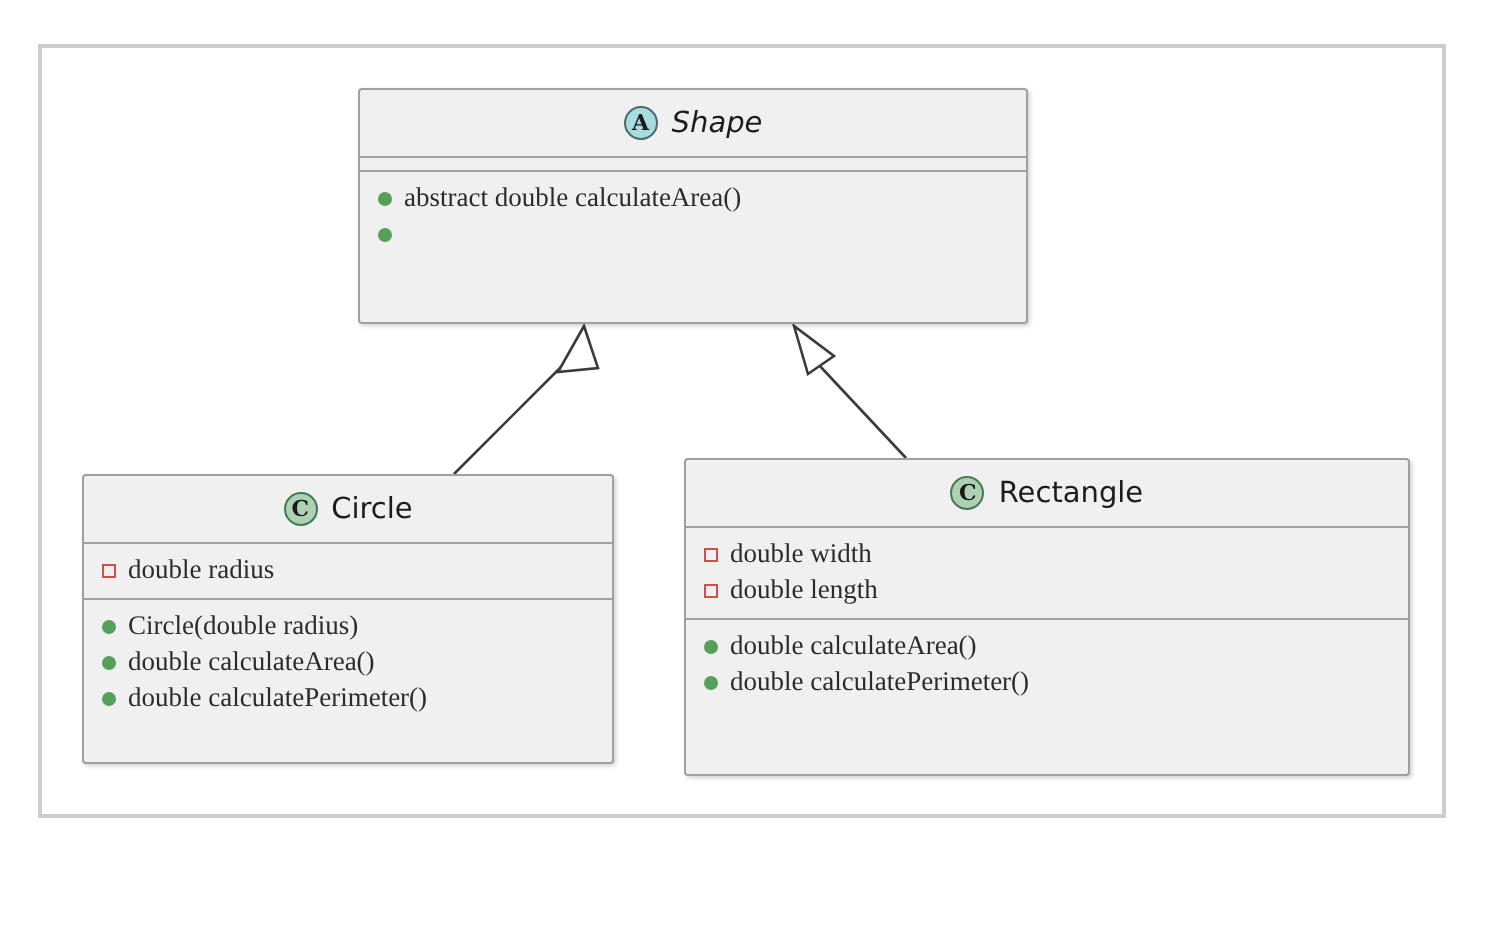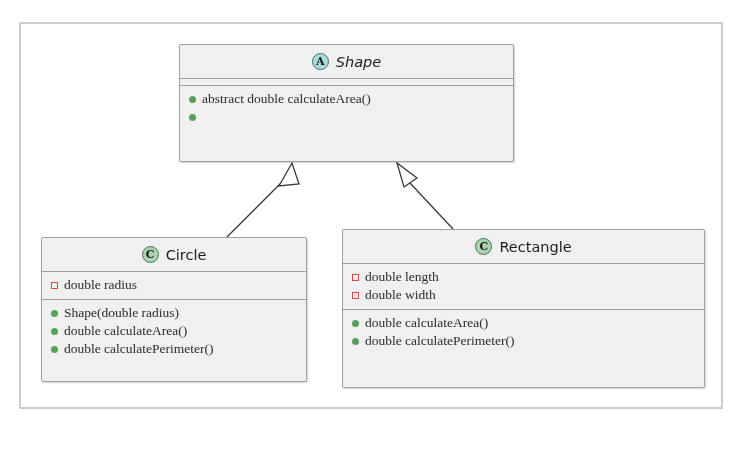--- a/index.html
+++ b/index.html
@@ -215,21 +215,21 @@
     <div class="compartment">
       <div class="member-row">
         <span class="marker private-field"></span>
         <span class="member-text">double radius</span>
       </div>
     </div>
     <div class="divider"></div>
     <div class="compartment">
       <div class="member-row">
         <span class="marker public-method"></span>
-        <span class="member-text">Shape(double radius)</span>
+        <span class="member-text">Circle(double radius)</span>
       </div>
       <div class="member-row">
         <span class="marker public-method"></span>
         <span class="member-text">double calculateArea()</span>
       </div>
       <div class="member-row">
         <span class="marker public-method"></span>
         <span class="member-text">double calculatePerimeter()</span>
       </div>
     </div>
@@ -237,26 +237,26 @@
 
   <div class="class-box" id="class-rectangle">
     <div class="class-header">
       <span class="stereo-icon class-icon">C</span>
       <span class="class-name">Rectangle</span>
     </div>
     <div class="divider"></div>
     <div class="compartment">
       <div class="member-row">
         <span class="marker private-field"></span>
+        <span class="member-text">double width</span>
+      </div>
+      <div class="member-row">
+        <span class="marker private-field"></span>
         <span class="member-text">double length</span>
       </div>
-      <div class="member-row">
-        <span class="marker private-field"></span>
-        <span class="member-text">double width</span>
-      </div>
     </div>
     <div class="divider"></div>
     <div class="compartment">
       <div class="member-row">
         <span class="marker public-method"></span>
         <span class="member-text">double calculateArea()</span>
       </div>
       <div class="member-row">
         <span class="marker public-method"></span>
         <span class="member-text">double calculatePerimeter()</span>

